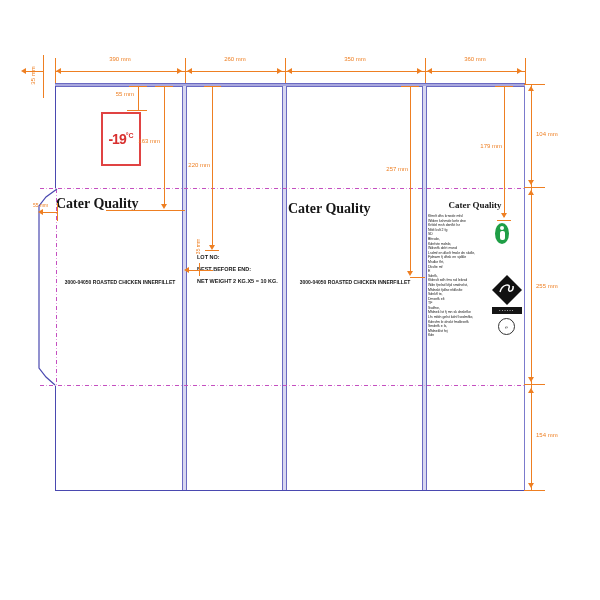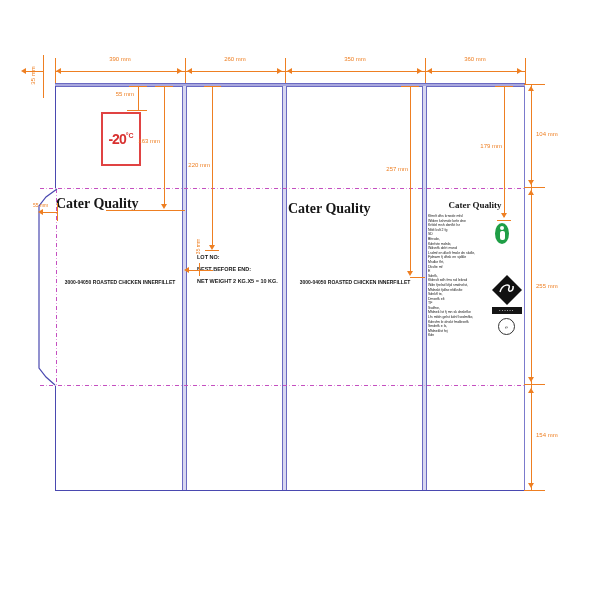--- a/index.html
+++ b/index.html
@@ -78,21 +78,21 @@
 
   <div class="abs fold-h" style="left:40px;top:188px;width:485px;height:1px;"></div>
   <div class="abs fold-h" style="left:40px;top:385px;width:485px;height:1px;"></div>
   <div class="abs fold-v" style="left:56px;top:189px;width:1px;height:196px;"></div>
 
   <svg class="abs" style="left:36px;top:186px;" width="22" height="202">
     <path d="M21,3 L10,11 L3,20 L3,182 L10,191 L19,199" stroke="#4a49b0" stroke-width="1.2" fill="none"></path>
   </svg>
 
   <div class="freezer" style="left:101px;top:112px;width:36px;height:50px;">
-    <span class="val">-20</span>
+    <span class="val">-19</span>
       <span class="unit">°C</span>
   </div>
   <div class="brand" style="left:56px;top:196px;font-size:14px;">Cater Quality</div>
   <div class="product" style="left:56px;top:279px;width:128px;">3000-04050 ROASTED CHICKEN INNERFILLET</div>
 
   <div class="abs dim" style="left:138px;top:86px;width:1px;height:25px;"></div>
   <div class="abs dim" style="left:129px;top:86px;width:18px;height:1px;"></div>
   <div class="abs dim" style="left:127px;top:110px;width:20px;height:1px;"></div>
   <div class="dim-label r" style="left:96px;top:91px;width:38px;">55 mm</div>
 

